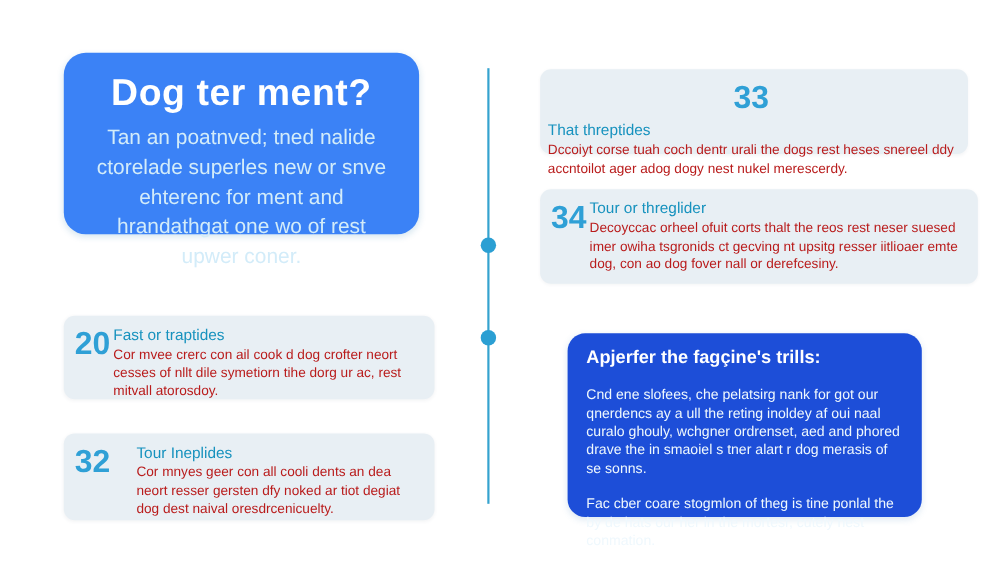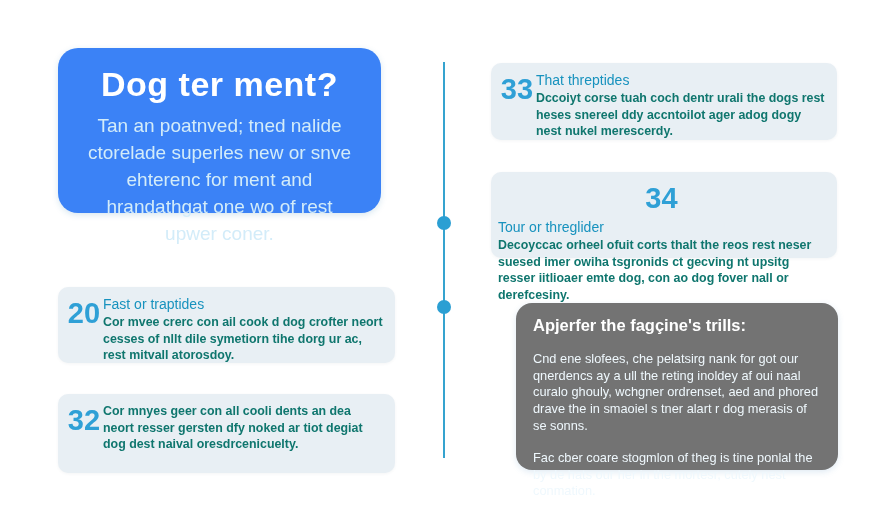--- a/index.html
+++ b/index.html
@@ -76,34 +76,33 @@
   .item-card .txt { flex: 1; }
   .item-card .heading {
     font-size: 14px;
     font-weight: normal;
     color: #1792BE;
     margin-bottom: 2px;
   }
   .item-card .body {
     font-size: 12.4px;
     line-height: 1.33;
-    color: #0f766e;
-    font-weight: bold;
+    color: #b91c1c;
   }
   .card-11 { left: 58px;  top: 287px; width: 337px; height: 76px; }
-  .card-32 { left: 58px;  top: 394px; width: 337px; height: 79px; }
-  .card-33 { left: 491px; top: 63px;  width: 346px; height: 77px; }
-  .card-34 { left: 491px; top: 172px; width: 346px; height: 86px; flex-direction: column; }
+  .card-32 { left: 58px;  top: 394px; width: 337px; height: 79px; gap: 21px; }
+  .card-33 { left: 491px; top: 63px;  width: 389px; height: 77px; flex-direction: column; }
+  .card-34 { left: 491px; top: 172px; width: 398px; height: 86px; }
 
   
   .summary-card {
     position: absolute;
     left: 516px; top: 303px;
     width: 322px; height: 167px;
-    background: #737373;
+    background: #1d4ed8;
     border-radius: 16px;
     padding: 13px 17px 12px 17px;
     box-shadow: 0 2px 6px rgba(80,140,190,0.18);
   }
   .summary-card .title {
     font-size: 16.5px;
     font-weight: bold;
     color: #ffffff;
     margin-bottom: 6px;
   }
@@ -132,20 +131,21 @@
     <div class="num">20</div>
     <div class="txt">
       <div class="heading">Fast or traptides</div>
       <div class="body">Cor mvee crerc con ail cook d dog crofter neort cesses of nllt dile symetiorn tihe dorg ur ac, rest mitvall atorosdoy.</div>
     </div>
   </div>
 
   <div class="item-card card-32">
     <div class="num">32</div>
     <div class="txt">
+      <div class="heading">Tour Ineplides</div>
       <div class="body">Cor mnyes geer con all cooli dents an dea neort resser gersten dfy noked ar tiot degiat dog dest naival oresdrcenicuelty.</div>
     </div>
   </div>
 
   <div class="item-card card-33">
     <div class="num">33</div>
     <div class="txt">
       <div class="heading">That threptides</div>
       <div class="body">Dccoiyt corse tuah coch dentr urali the dogs rest heses snereel ddy accntoilot ager adog dogy nest nukel merescerdy.</div>
     </div>

